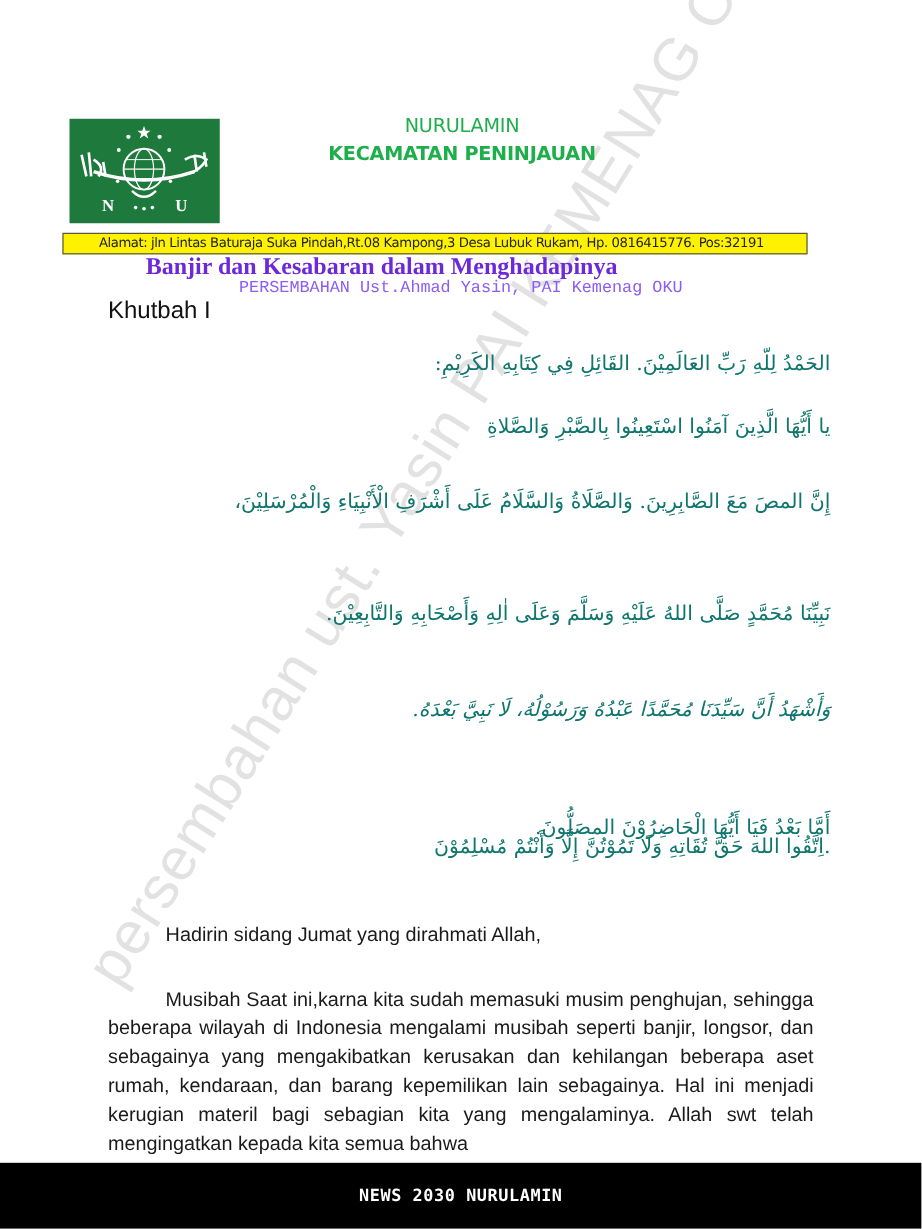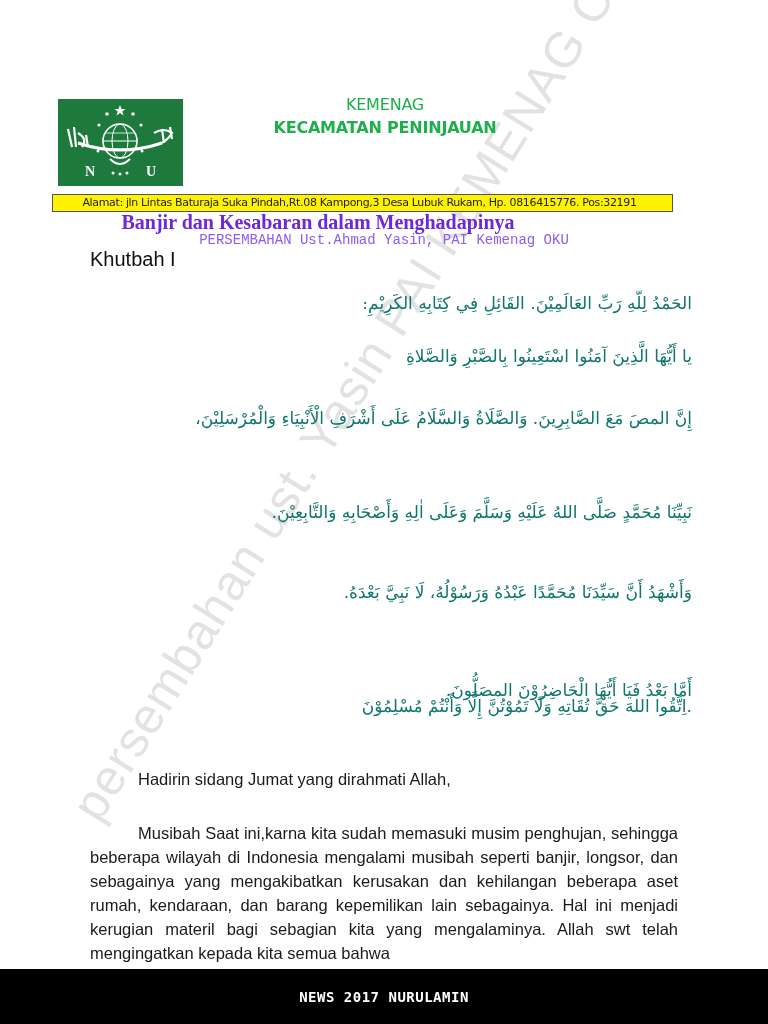--- a/index.html
+++ b/index.html
@@ -71,37 +71,37 @@
       <path d="M52 60 Q62 70 72 60" fill="none" stroke="#ffffff" stroke-width="2"></path>
 
       <path d="M10 30 L14 48 M16 28 L18 48 M20 34 Q30 40 24 48 M28 36 L30 48" stroke="#ffffff" stroke-width="2.2" fill="none"></path>
       <path d="M96 34 Q106 28 114 34 Q108 44 98 46 M104 30 L106 44 M112 28 L114 40" stroke="#ffffff" stroke-width="2.2" fill="none"></path>
       <text x="27" y="77" font-family="Liberation Serif, serif" font-weight="bold" font-size="14" fill="#ffffff">N</text>
       <text x="88" y="77" font-family="Liberation Serif, serif" font-weight="bold" font-size="14" fill="#ffffff">U</text>
     </svg>
   </div>
 
   <div class="org">
-    <div class="l1 line">KEMENAG</div>
+    <div class="l1 line">NURULAMIN</div>
     <div class="line">KECAMATAN PENINJAUAN</div>
   </div>
 
   <div class="address-bar">Alamat: jln Lintas Baturaja Suka Pindah,Rt.08 Kampong,3 Desa Lubuk Rukam, Hp. 0816415776. Pos:32191</div>
 
   <div class="title">Banjir dan Kesabaran dalam Menghadapinya</div>
   <div class="subtitle">PERSEMBAHAN Ust.Ahmad Yasin, PAI Kemenag OKU</div>
   <div class="heading">Khutbah I</div>
 
   <div class="arabic-line" style="top:290px;">الحَمْدُ لِلّهِ رَبِّ العَالَمِيْنَ. القَائِلِ فِي كِتَابِهِ الكَرِيْمِ:</div>
   <div class="arabic-line" style="top:343px;">يا أَيُّهَا الَّذِينَ آمَنُوا اسْتَعِينُوا بِالصَّبْرِ وَالصَّلاةِ</div>
   <div class="arabic-line" style="top:405px;">إِنَّ المصَ مَعَ الصَّابِرِينَ. وَالصَّلَاةُ وَالسَّلَامُ عَلَى أَشْرَفِ الْأَنْبِيَاءِ وَالْمُرْسَلِيْنَ،</div>
   <div class="arabic-line" style="top:463px;margin-top:36px;">نَبِيِّنَا مُحَمَّدٍ صَلَّى اللهُ عَلَيْهِ وَسَلَّمَ وَعَلَى اٰلِهِ وَأَصْحَابِهِ وَالتَّابِعِيْنَ.</div>
-  <div class="arabic-line" style="top:579px;">وَأَشْهَدُ أَنَّ سَيِّدَنَا مُحَمَّدًا عَبْدُهُ وَرَسُوْلُهُ، لَا نَبِيَّ بَعْدَهُ.</div>
+  <div class="arabic-line" style="top:579px;font-style:italic;">وَأَشْهَدُ أَنَّ سَيِّدَنَا مُحَمَّدًا عَبْدُهُ وَرَسُوْلُهُ، لَا نَبِيَّ بَعْدَهُ.</div>
   <div class="arabic-line" style="top:637px;margin-top:40px;">أَمَّا بَعْدُ فَيَا أَيُّهَا الْحَاضِرُوْنَ المصَلُّونَ.</div>
   <div class="arabic-line" style="top:693px;">.اِتَّقُوا اللهَ حَقَّ تُقَاتِهِ وَلَا تَمُوْتُنَّ إِلَّا وَأَنْتُمْ مُسْلِمُوْنَ</div>
 
   <div class="greeting">Hadirin sidang Jumat yang dirahmati Allah,</div>
   <div class="body-text para">Musibah Saat ini,karna kita sudah memasuki musim penghujan, sehingga beberapa wilayah di Indonesia mengalami musibah seperti banjir, longsor, dan sebagainya yang mengakibatkan kerusakan dan kehilangan beberapa aset rumah, kendaraan, dan barang kepemilikan lain sebagainya. Hal ini menjadi kerugian materil bagi sebagian kita yang mengalaminya. Allah swt telah mengingatkan kepada kita semua bahwa</div>
 </div>
 
 <div class="footer-bar">
-  <span class="footer-text">NEWS 2017 NURULAMIN</span>
+  <span class="footer-text">NEWS 2030 NURULAMIN</span>
 </div>
 
 </body></html>

